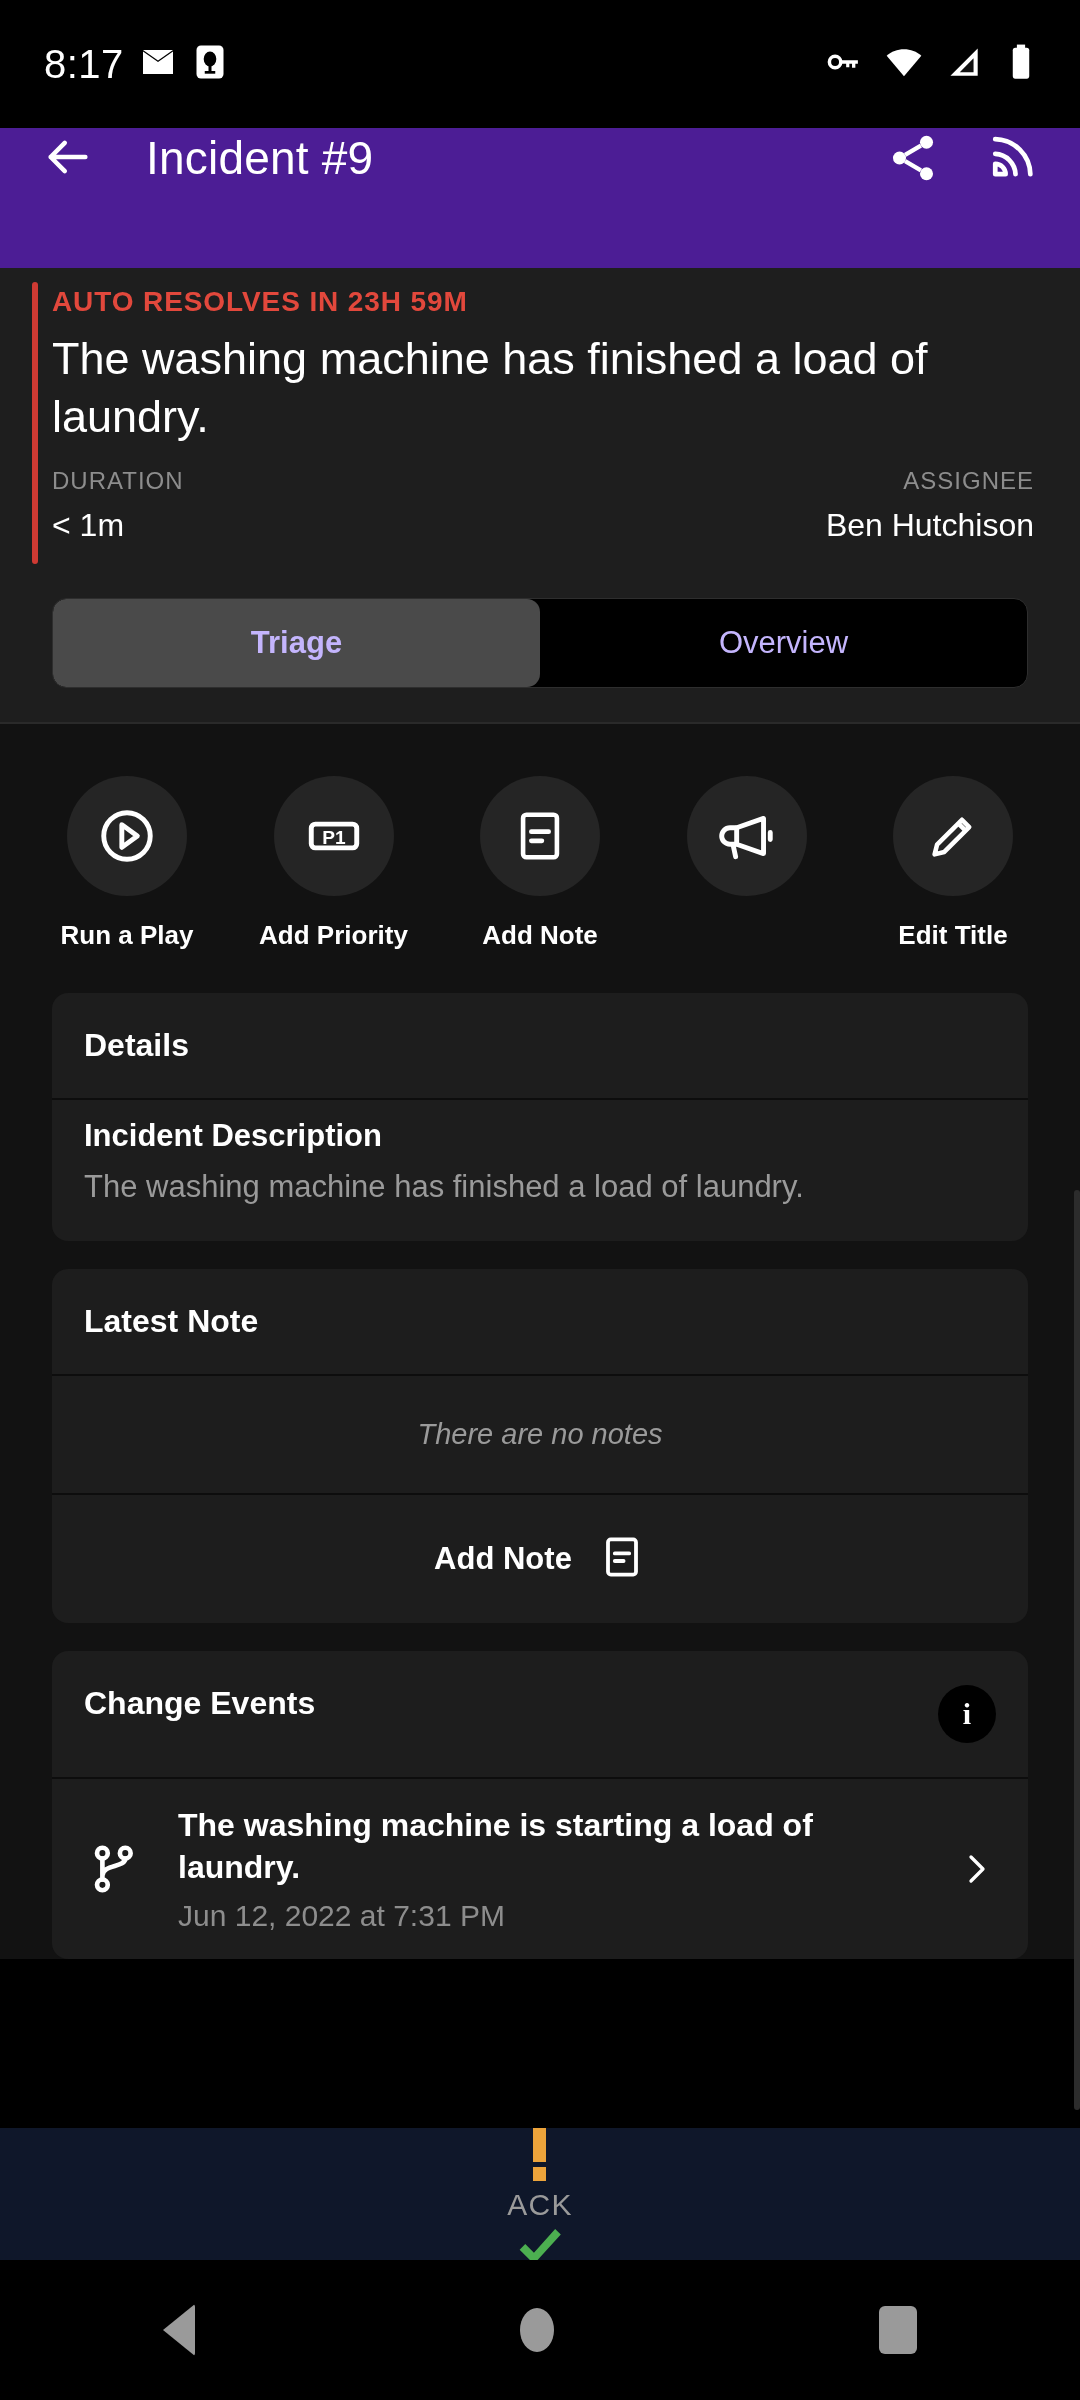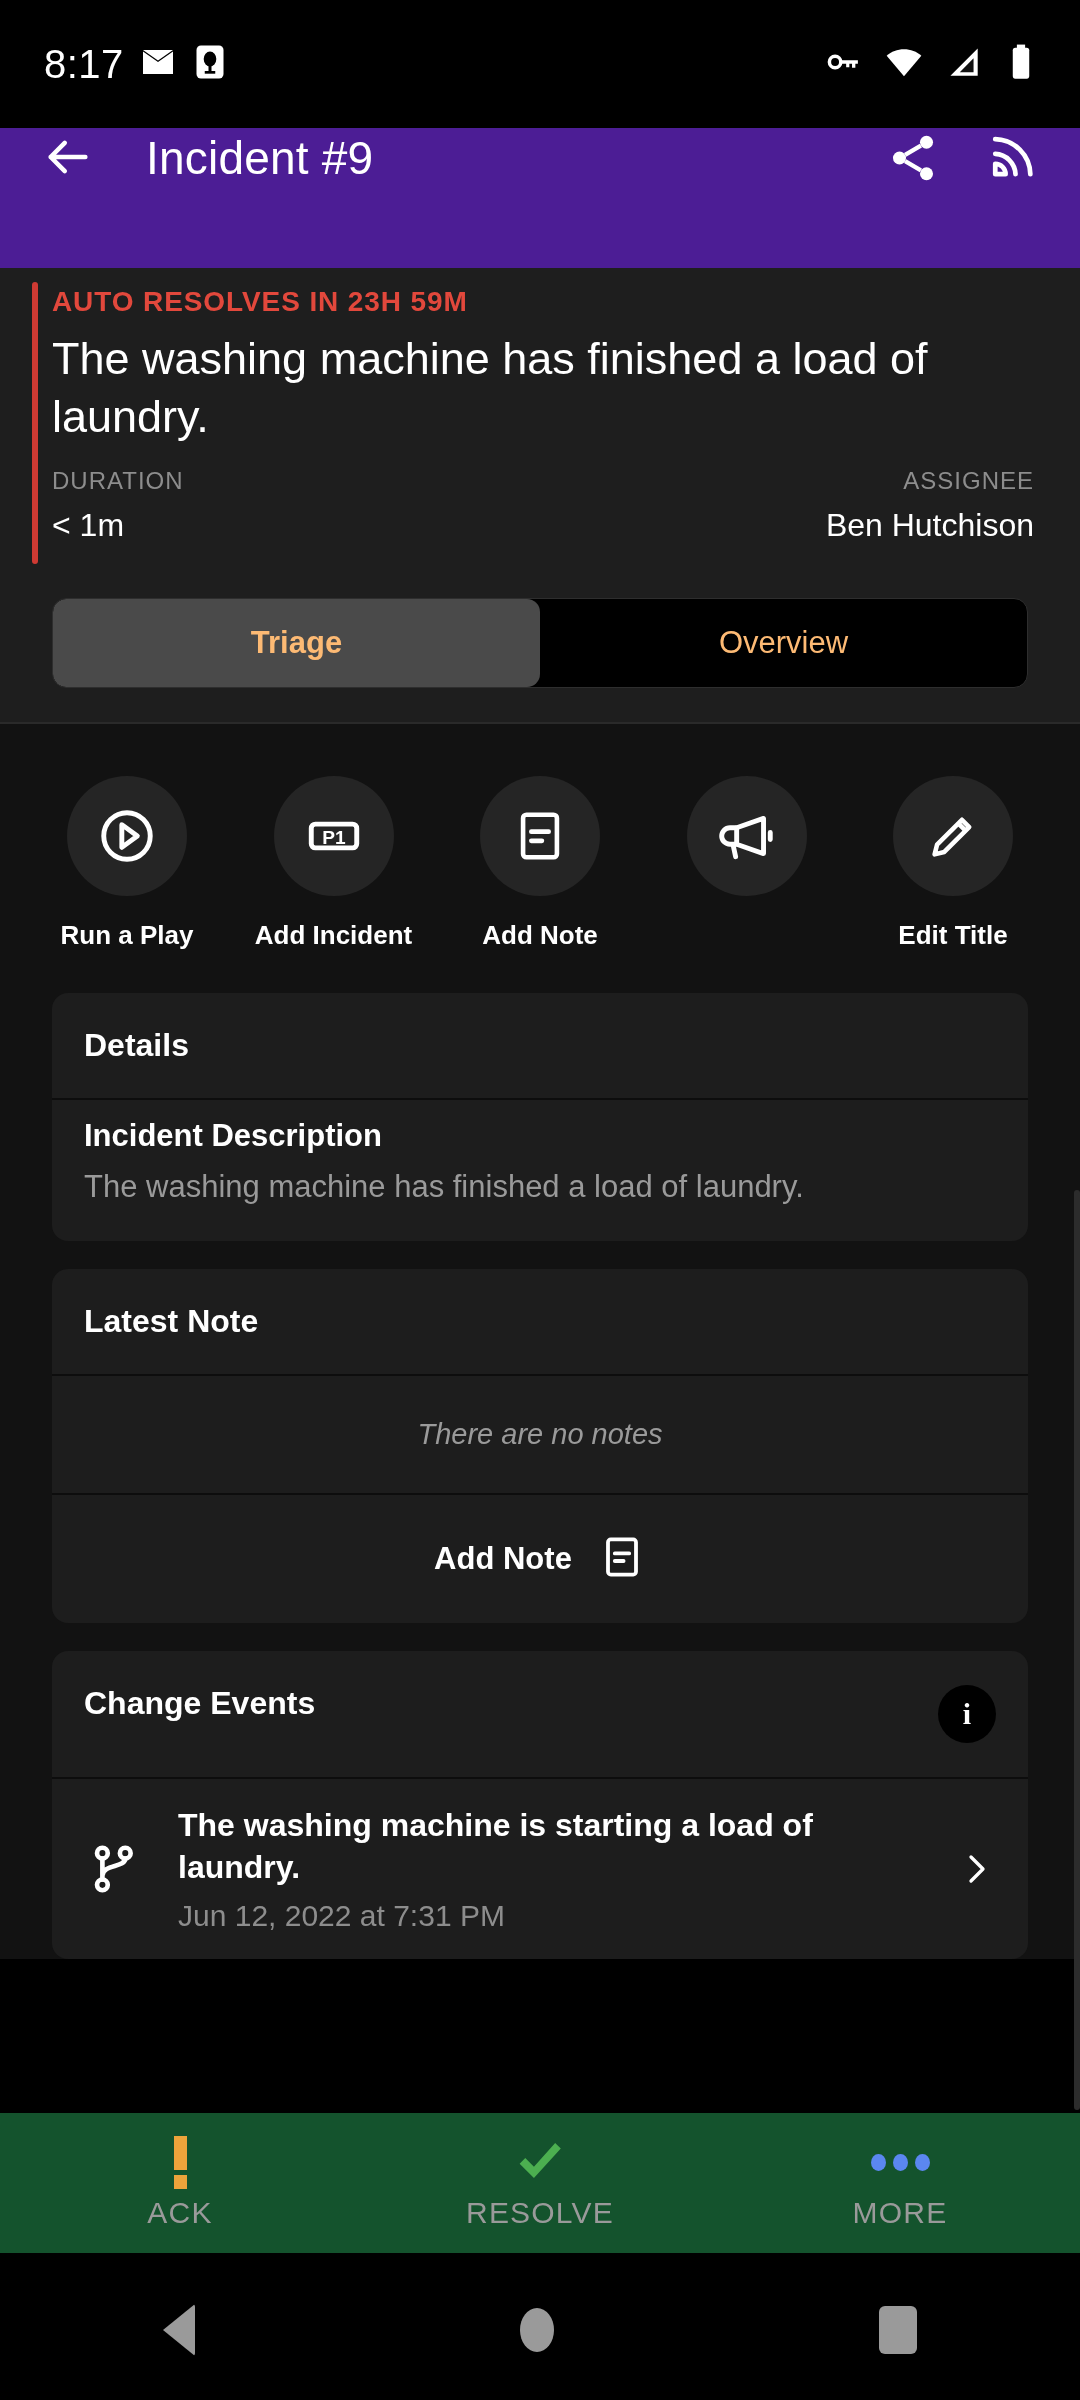--- a/index.html
+++ b/index.html
@@ -65,21 +65,21 @@
   
   .tabs-wrap { background:#1e1e1e; padding:20px 52px 34px; }
   .tabs {
     display:flex; background:#000;
     border-radius:14px; overflow:hidden;
     border:1px solid #2e2e2e;
   }
   .tab {
     flex:1; text-align:center;
     padding:26px 0; font-size:31px;
-    color:#fdba74; background:transparent;
+    color:#c4b5fd; background:transparent;
   }
   .tab.active { background:#4a4a4a; font-weight:700; border-radius:13px; }
 
   .section-divider { height:2px; background:#2a2a2a; }
 
   
   .content { background:#121212; }
 
   
   .quick-actions {
@@ -136,23 +136,23 @@
     padding:26px 32px 26px 24px; gap:24px;
   }
   .event-icon { width:78px; flex:0 0 78px; display:flex; justify-content:center; }
   .event-text { flex:1; }
   .event-title { color:#fff; font-size:32px; font-weight:700; line-height:1.3; }
   .event-time { color:#8d8d8d; font-size:30px; padding-top:10px; }
   .event-chevron { flex:0 0 40px; display:flex; justify-content:center; }
 
   
   .bottombar {
-    position:absolute; left:0; right:0; bottom:147px;
-    height:140px; background:#14532d;
-    display:flex; align-items:center;
+    position:absolute; left:0; right:0; bottom:132px;
+    height:140px; background:#0f172a;
+    display:flex; align-items:center;flex-direction:column;
   }
   .bb-item {
     flex:1; display:flex; flex-direction:column;
     align-items:center; gap:8px;
   }
   .bb-icon { height:52px; display:flex; align-items:center; justify-content:center; }
   .bb-label { color:#9a9a9a; font-size:30px; letter-spacing:1.2px; }
   .bang {
     width:13px; background:#eda43b;
     display:block;
@@ -298,21 +298,21 @@
         <div class="qa-label">Run a Play</div>
       </div>
 
       <div class="qa">
         <div class="qa-circle">
           <svg width="62" height="62" viewBox="0 0 24 24">
               <rect x="3.2" y="7.4" width="17.6" height="9.2" rx="1.6" fill="none" stroke="#fff" stroke-width="1.9"></rect>
               <text x="12" y="15.1" font-family="Liberation Sans, sans-serif" font-size="7.4" font-weight="700" fill="#fff" text-anchor="middle">P1</text>
             </svg>
         </div>
-        <div class="qa-label">Add Incident</div>
+        <div class="qa-label">Add Priority</div>
       </div>
 
       <div class="qa">
         <div class="qa-circle">
           <svg width="58" height="58" viewBox="0 0 24 24">
               <rect x="5" y="3.2" width="14" height="17.6" rx="1.4" fill="none" stroke="#fff" stroke-width="1.9"></rect>
               <path stroke="#fff" stroke-width="1.9" stroke-linecap="round" d="M8.4 10.2h7.2M8.4 14h4.4"></path>
             </svg>
         </div>
         <div class="qa-label">Add Note</div>

